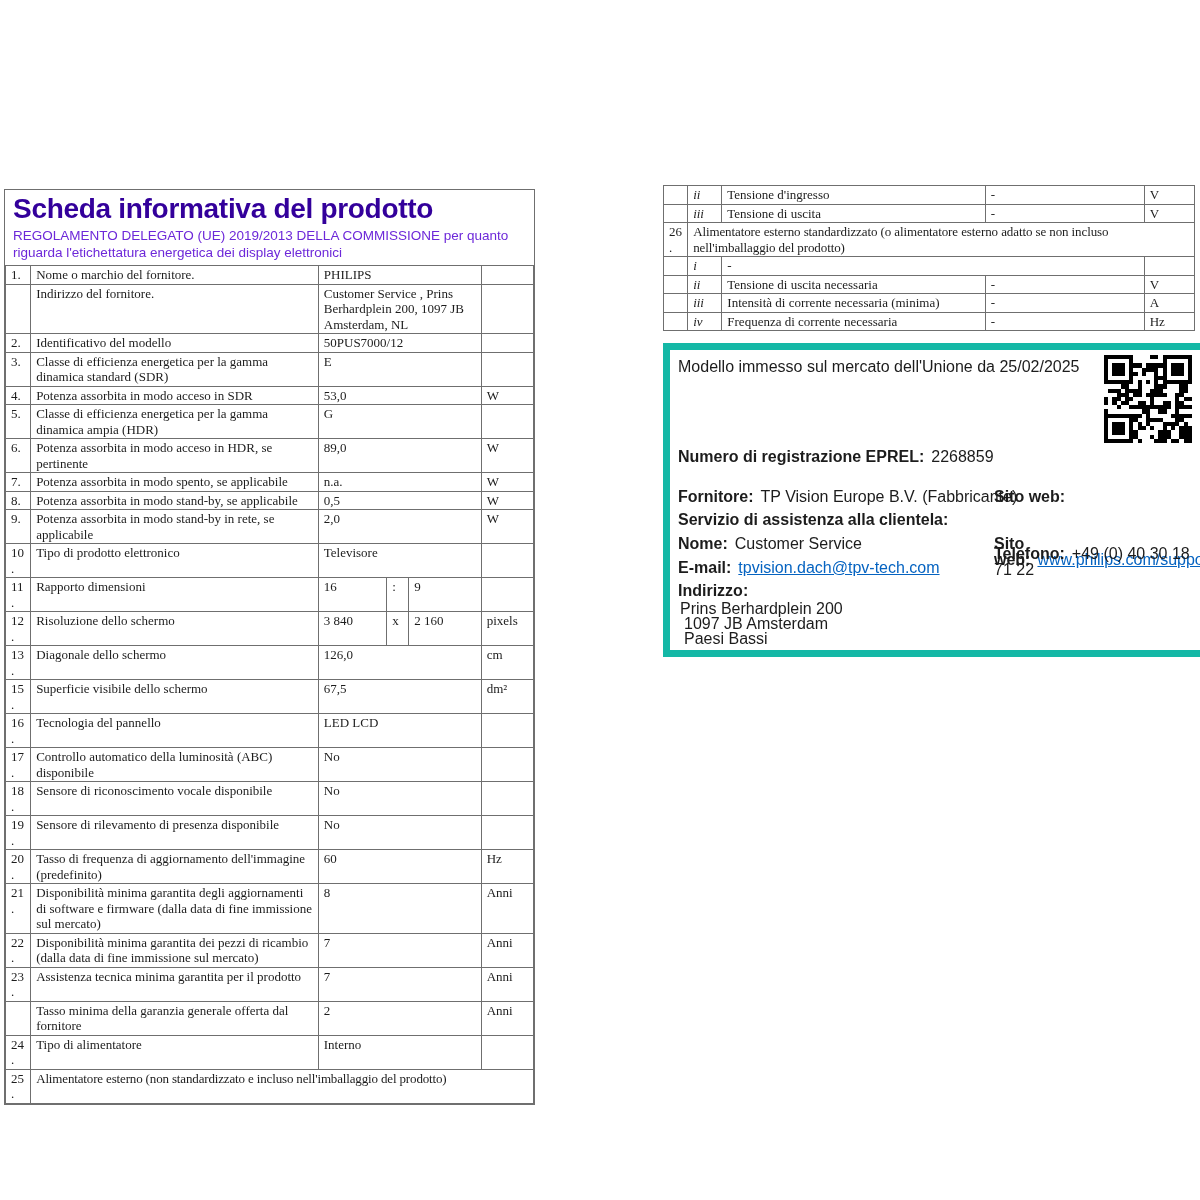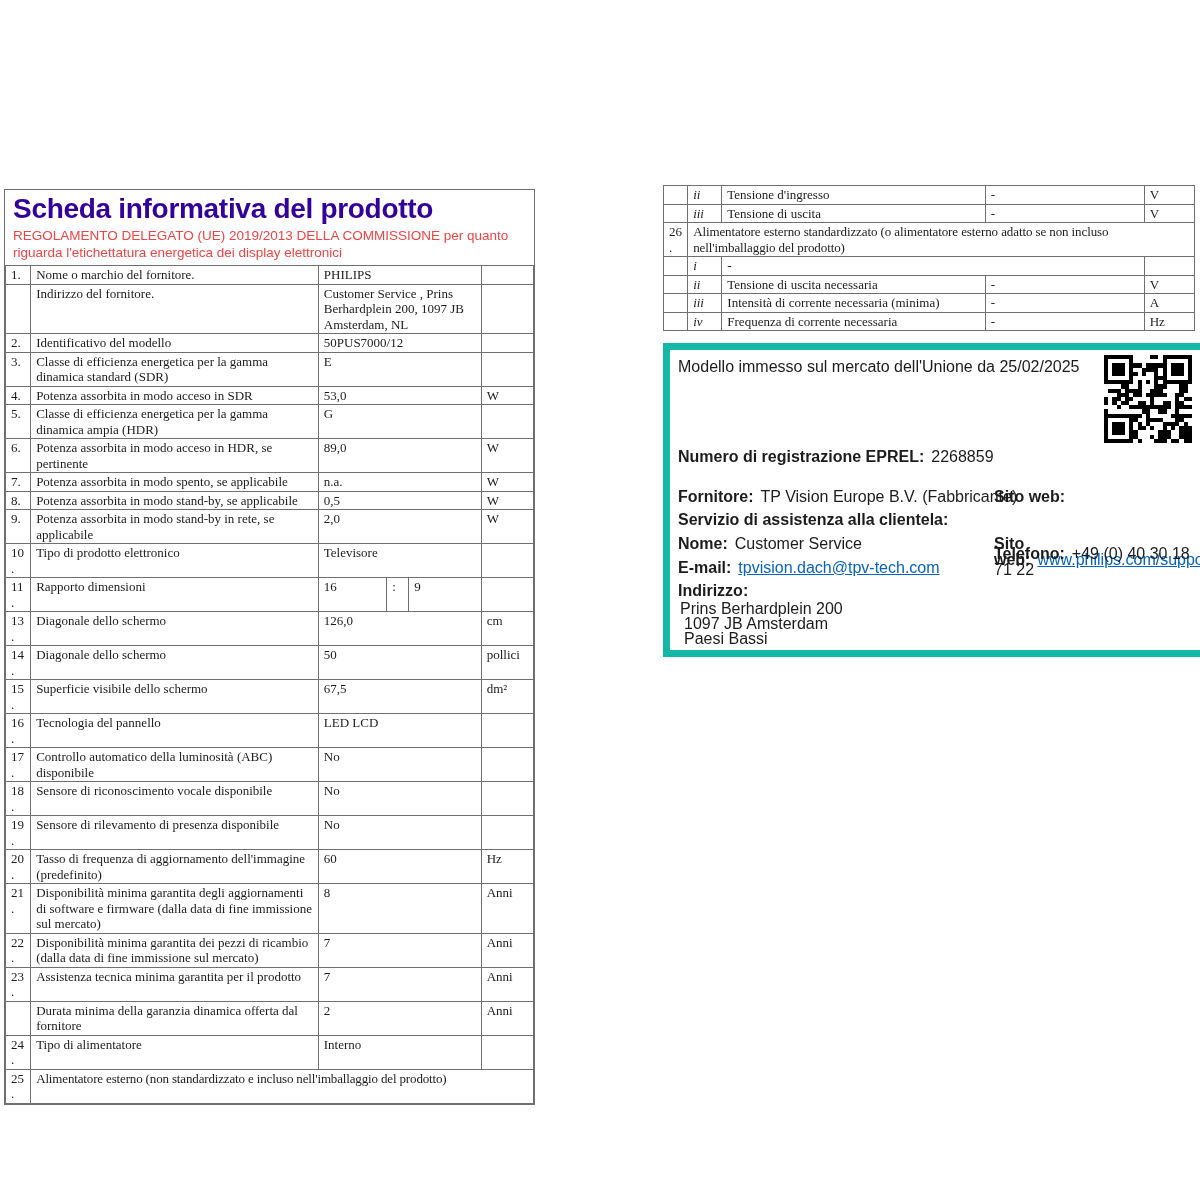--- a/index.html
+++ b/index.html
@@ -5,21 +5,21 @@
   html,body{margin:0;padding:0;}
   body{
     width:1200px;height:1200px;position:relative;background:#ffffff;
     font-family:"Liberation Sans",sans-serif;color:#1c1c1c;
     -webkit-font-smoothing:antialiased;
   }
   
   .left-block{position:absolute;left:4px;top:189px;width:529px;border:1px solid #6f6f6f;background:#fff;}
   .title-block{padding:2px 8px 4px 8px;}
   .doc-title{font-size:28px;line-height:31px;font-weight:bold;color:#33009b;margin:1px 0 4px 0;letter-spacing:-0.3px;}
-  .regulation{font-size:13.5px;line-height:16.5px;color:#ef4444;}
+  .regulation{font-size:13.5px;line-height:16.5px;color:#6d28d9;}
   table.fiche{border-collapse:collapse;table-layout:fixed;width:100%;font-size:13px;line-height:15.5px;font-family:Liberation Serif, serif;}
   table.fiche td,table.fiche th{border:1px solid #6f6f6f;padding:1px 5px;vertical-align:top;font-weight:normal;text-align:left;word-wrap:break-word;}
   table.fiche th{font-weight:bold;}
   td.num{text-align:center;padding-left:2px;padding-right:2px;}
   td.sub{font-style:italic;padding-left:7px;}
   td.val-r{text-align:right;padding-right:15px;}
   td.val-c{text-align:center;}
   td.unit{padding-left:6px;}
   td.span-cell{white-space:nowrap;letter-spacing:-0.15px;overflow:hidden;}
   td.span-cell-wrap{letter-spacing:-0.1px;}
@@ -124,32 +124,34 @@
         </tr>
     <tr>
           <td class="num">11.</td>
           <td colspan="2">Rapporto dimensioni</td>
           <td class="val-c">16</td>
           <td class="val-c">:</td>
           <td class="val-c">9</td>
           <td class="unit"></td>
         </tr>
     <tr>
+          <td class="num">12.</td>
+          <td colspan="2">Risoluzione dello schermo</td>
+          <td class="val-c">3 840</td>
+          <td class="val-c">x</td>
+          <td class="val-c">2 160</td>
+          <td class="unit">pixels</td>
+        </tr>
+    <tr>
           <td class="num">13.</td>
           <td colspan="2">Diagonale dello schermo</td>
           <td colspan="3" class="val-r">126,0</td>
           <td class="unit">cm</td>
         </tr>
     <tr>
-          <td class="num">14.</td>
-          <td colspan="2">Diagonale dello schermo</td>
-          <td colspan="3" class="val-r">50</td>
-          <td class="unit">pollici</td>
-        </tr>
-    <tr>
           <td class="num">15.</td>
           <td colspan="2">Superficie visibile dello schermo</td>
           <td colspan="3" class="val-r">67,5</td>
           <td class="unit">dm²</td>
         </tr>
     <tr>
           <td class="num">16.</td>
           <td colspan="2">Tecnologia del pannello</td>
           <td colspan="3" class="val-r">LED LCD</td>
           <td class="unit"></td>
@@ -191,21 +193,21 @@
           <td class="unit">Anni</td>
         </tr>
     <tr>
           <td class="num">23.</td>
           <td colspan="2">Assistenza tecnica minima garantita per il prodotto</td>
           <td colspan="3" class="val-r">7</td>
           <td class="unit">Anni</td>
         </tr>
     <tr>
           <td class="num"></td>
-          <td colspan="2">Durata minima della garanzia dinamica offerta dal fornitore</td>
+          <td colspan="2">Tasso minima della garanzia generale offerta dal fornitore</td>
           <td colspan="3" class="val-r">2</td>
           <td class="unit">Anni</td>
         </tr>
     <tr>
           <td class="num">24.</td>
           <td colspan="2">Tipo di alimentatore</td>
           <td colspan="3">Interno</td>
           <td class="unit"></td>
         </tr>
     <tr>

